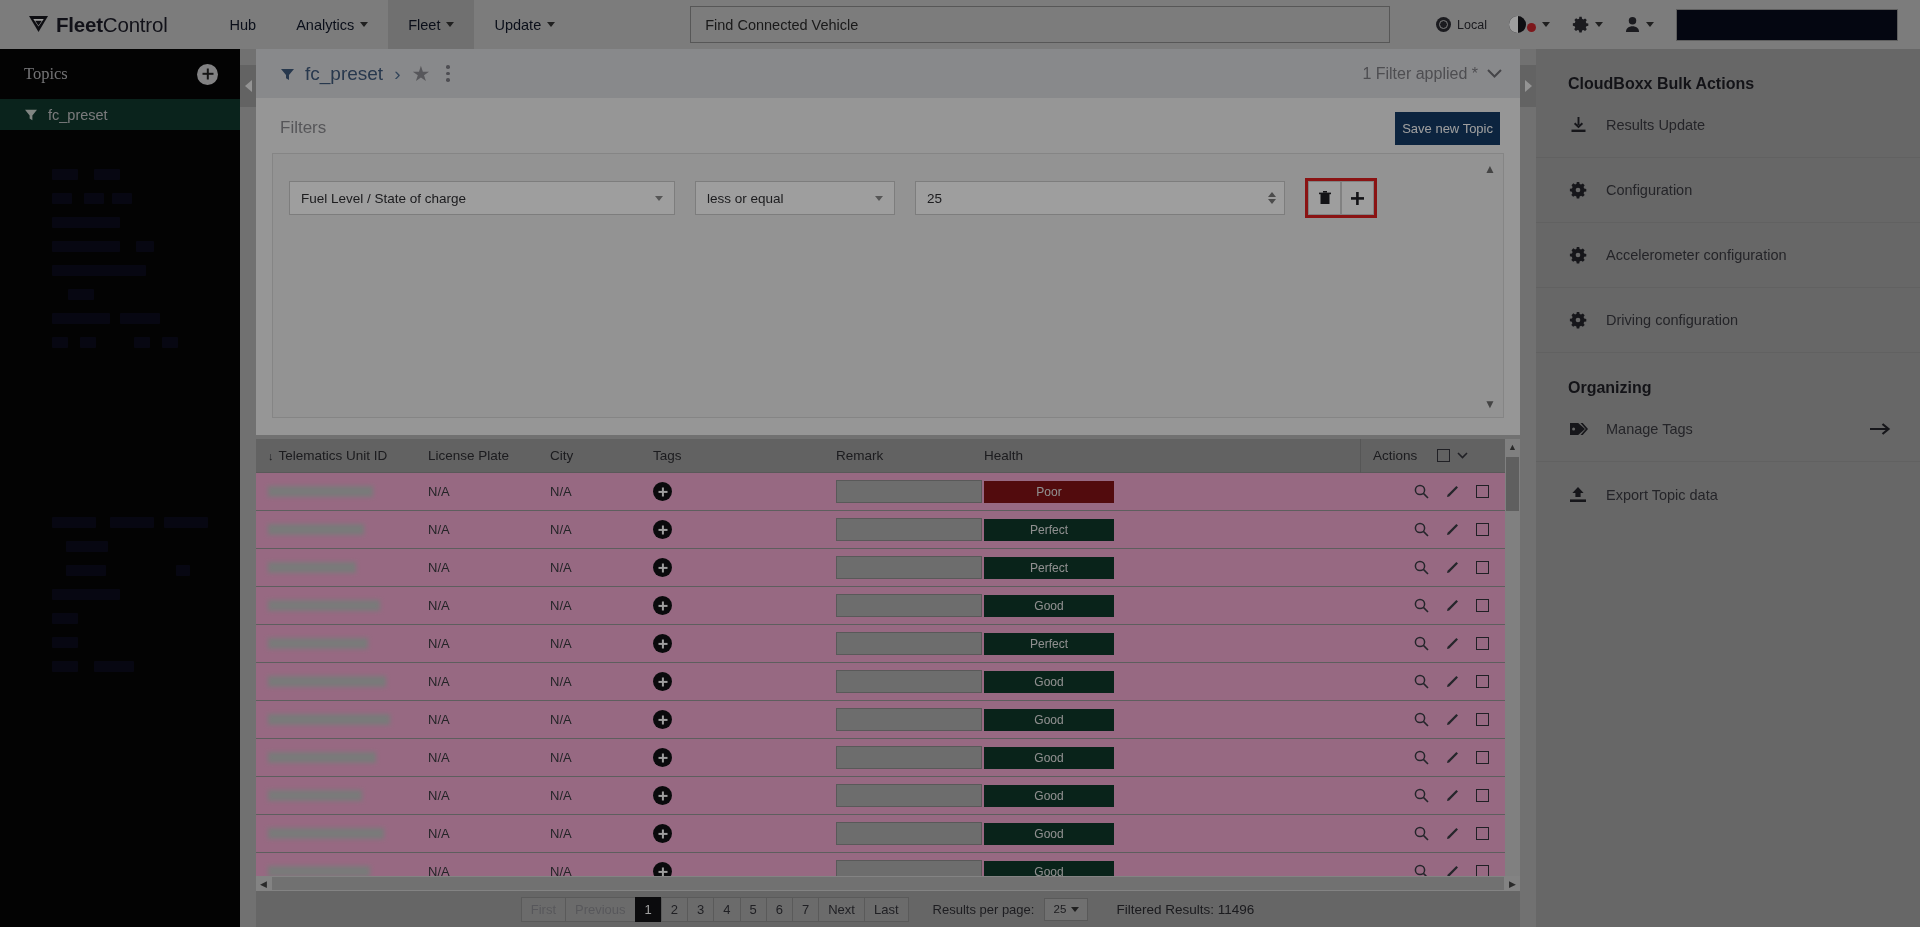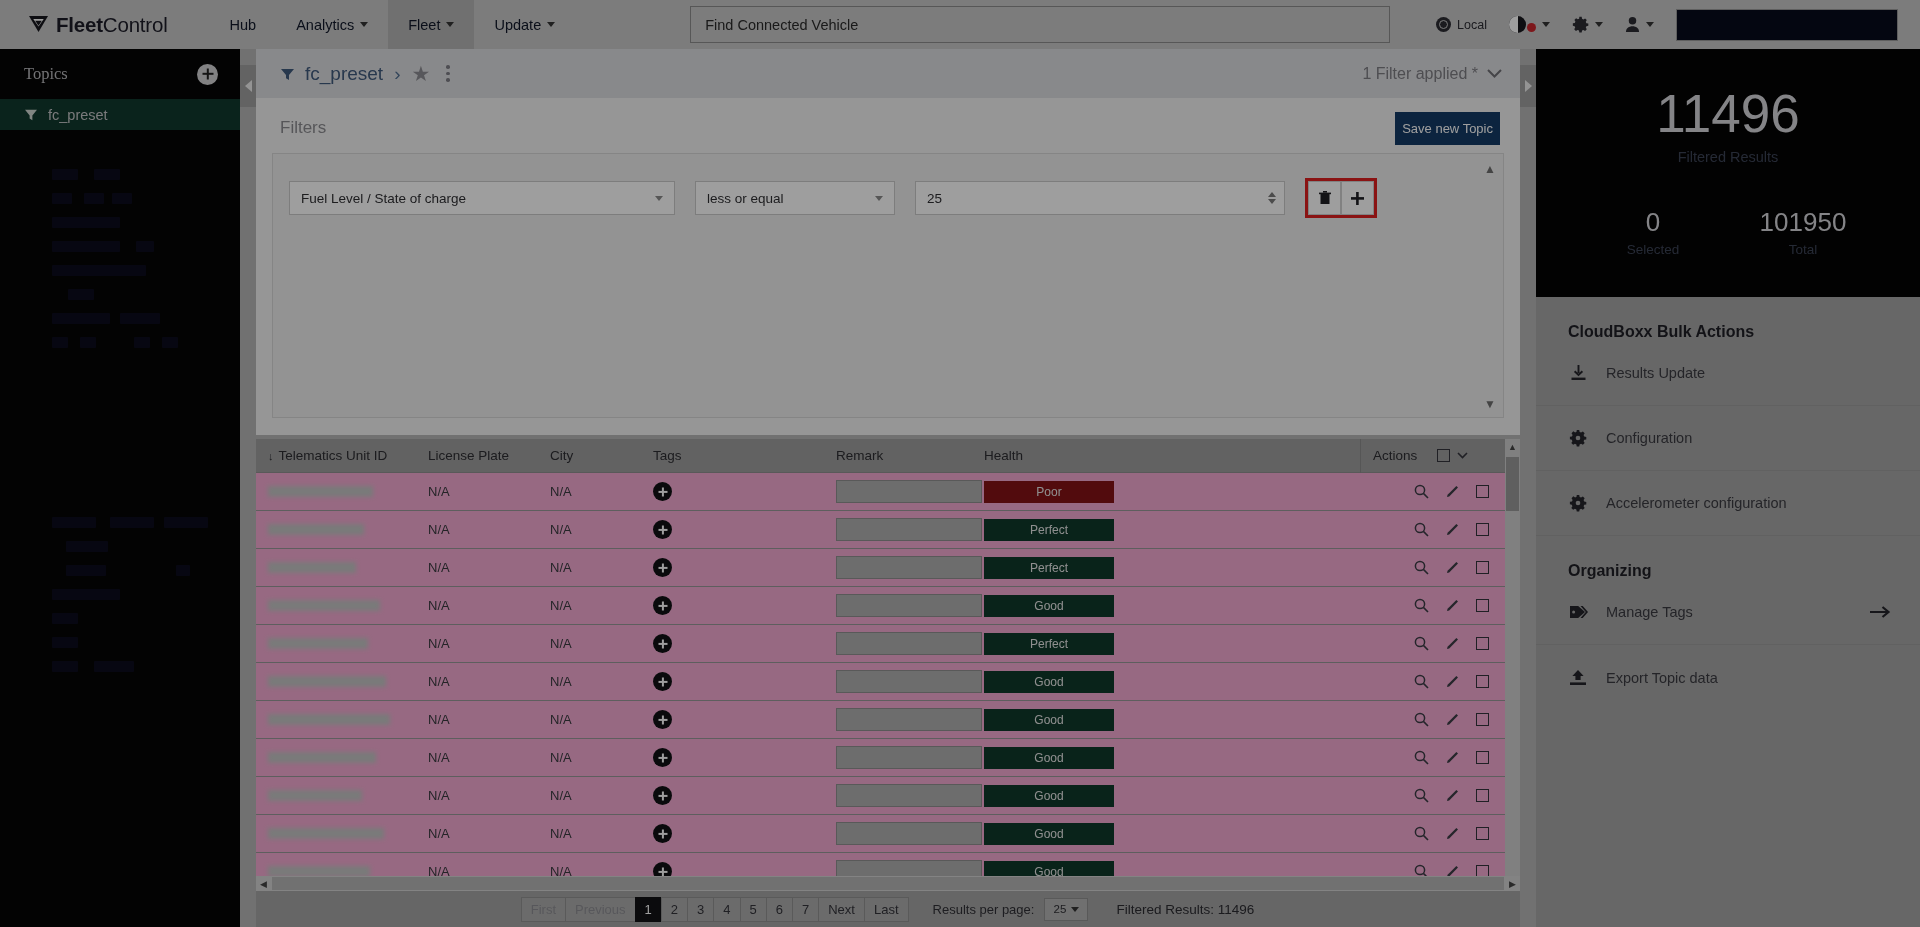--- a/index.html
+++ b/index.html
@@ -892,34 +892,20 @@
         <span class="rpp-sel">
           <span>25</span>
           <i class="caret-down"></i>
         </span>
       </span>
       <span class="filt-res">Filtered Results: 11496</span>
     </div>
   </div>
 
   <div class="rightpanel">
-    <div class="stats">
-      <div class="big-num">11496</div>
-      <div class="big-lbl">Filtered Results</div>
-      <div class="stat-row">
-        <div class="stat">
-          <div class="stat-num">0</div>
-          <div class="stat-lbl">Selected</div>
-        </div>
-        <div class="stat right">
-          <div class="stat-num">101950</div>
-          <div class="stat-lbl">Total</div>
-        </div>
-      </div>
-    </div>
     <div id="rp-sections">
         <div class="rp-section-title">CloudBoxx Bulk Actions</div>
         <div class="rp-item">
           <span class="rp-icon">
             <svg width="17" height="17" viewBox="0 0 17 17">
               <path d="M8.5 0v8M4.6 6.2L8.5 10l3.9-3.8" stroke="#23232a" stroke-width="1.9" fill="none"></path>
               <rect x="1.5" y="12.6" width="14" height="2.4" fill="#23232a"></rect>
             </svg>
           </span>
           <span>Results Update</span>
@@ -935,20 +921,29 @@
         </div>
         <div class="rp-item">
           <span class="rp-icon">
             <svg width="18" height="18" viewBox="0 0 20 20">
               <path fill="#23232a" d="M8.6 1h2.8l.4 2.3 1.6.7 2-1.2 2 2-1.2 2 .7 1.6 2.3.4v2.8l-2.3.4-.7 1.6 1.2 2-2 2-2-1.2-1.6.7-.4 2.3H8.6l-.4-2.3-1.6-.7-2 1.2-2-2 1.2-2-.7-1.6L1 11.4V8.6l2.3-.4.7-1.6-1.2-2 2-2 2 1.2 1.6-.7z"></path>
               <circle cx="10" cy="10" r="2.6" fill="#a6a6a6"></circle>
             </svg>
           </span>
           <span>Accelerometer configuration</span>
         </div>
+        <div class="rp-item">
+          <span class="rp-icon">
+            <svg width="18" height="18" viewBox="0 0 20 20">
+              <path fill="#23232a" d="M8.6 1h2.8l.4 2.3 1.6.7 2-1.2 2 2-1.2 2 .7 1.6 2.3.4v2.8l-2.3.4-.7 1.6 1.2 2-2 2-2-1.2-1.6.7-.4 2.3H8.6l-.4-2.3-1.6-.7-2 1.2-2-2 1.2-2-.7-1.6L1 11.4V8.6l2.3-.4.7-1.6-1.2-2 2-2 2 1.2 1.6-.7z"></path>
+              <circle cx="10" cy="10" r="2.6" fill="#a6a6a6"></circle>
+            </svg>
+          </span>
+          <span>Driving configuration</span>
+        </div>
         <div class="rp-section-title">Organizing</div>
         <div class="rp-item">
           <span class="rp-icon">
             <svg width="19" height="16" viewBox="0 0 19 16">
               <path d="M1 2h8.2L16 8l-6.8 6H1z" fill="#23232a"></path>
               <circle cx="4.6" cy="8" r="1.5" fill="#a6a6a6"></circle>
               <path d="M11.5 2h2.2L19 8l-5.3 6h-2.2L16.8 8z" fill="#23232a"></path>
             </svg>
           </span>
           <span>Manage Tags</span>

